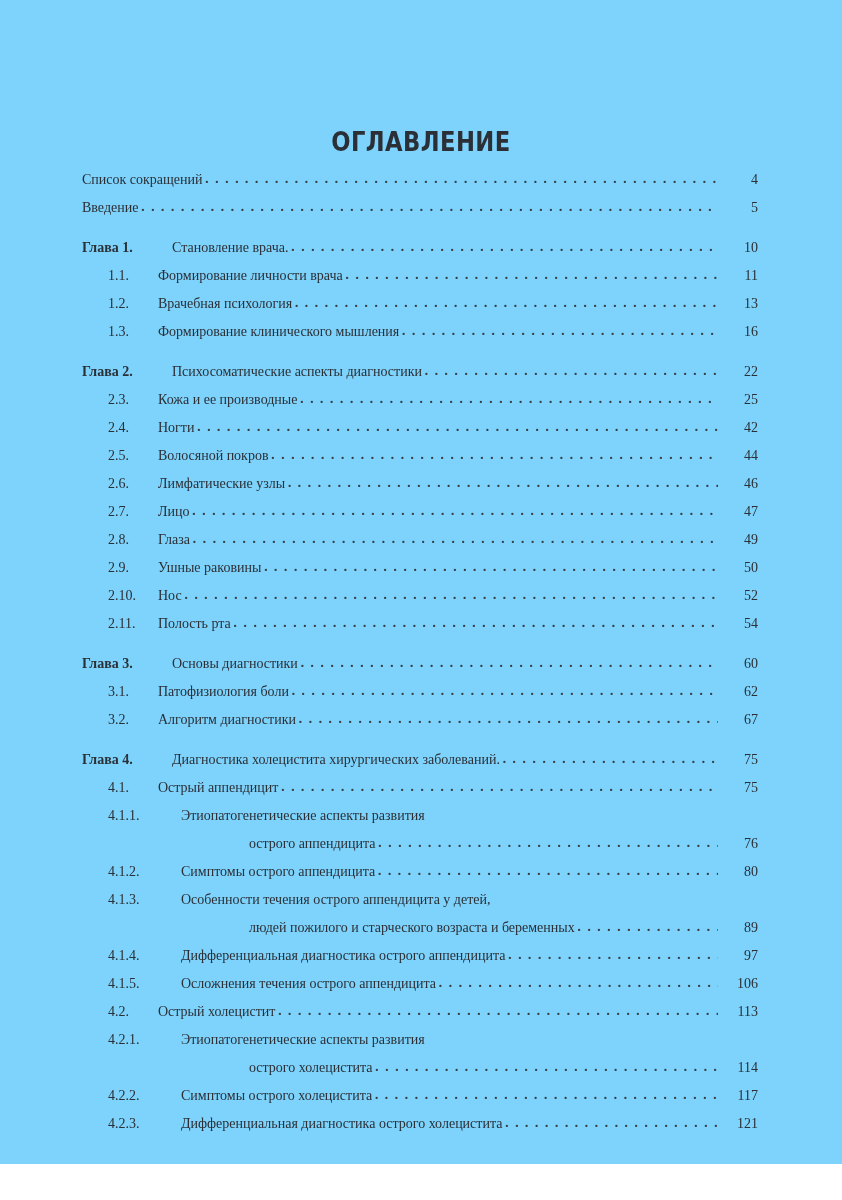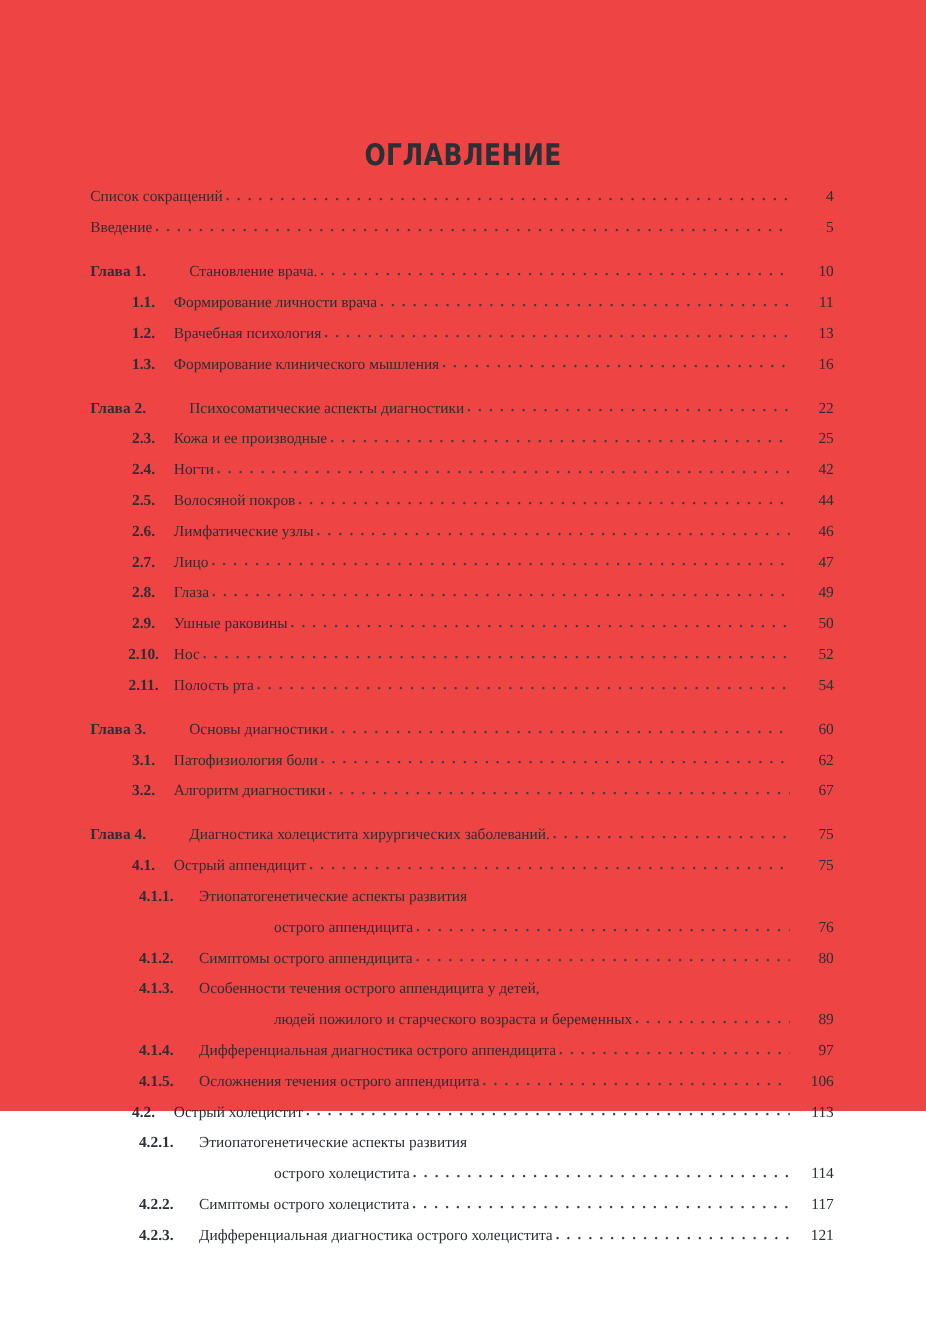--- a/index.html
+++ b/index.html
@@ -15,22 +15,22 @@
     font-family: "Liberation Serif", "DejaVu Serif", serif;
     color: #2b2f36;
     overflow: hidden;
   }
 
   .page {
     position: absolute;
     left: 0;
     top: 0;
     width: 842px;
-    height: 1010px;
-    background: #ef4444;
+    height: 1164px;
+    background: #7dd3fc;
   }
 
   .toc-title {
     position: absolute;
     left: 0;
     top: 126px;
     width: 842px;
     text-align: center;
     font-family: "DejaVu Sans", "Liberation Sans", sans-serif;
     font-weight: bold;
@@ -57,24 +57,23 @@
   }
   .entry-line {
     display: flex;
     align-items: baseline;
     width: 100%;
   }
 
   
   .num {
     flex: 0 0 auto;
-    text-align: center;
+    text-align: left;
     white-space: pre;
     padding-right: 5px;
-    font-weight: bold;
   }
   .num.bold { font-weight: bold; }
 
   .label {
     flex: 0 0 auto;
     white-space: pre;
   }
 
   .leader {
     flex: 1 1 auto;

